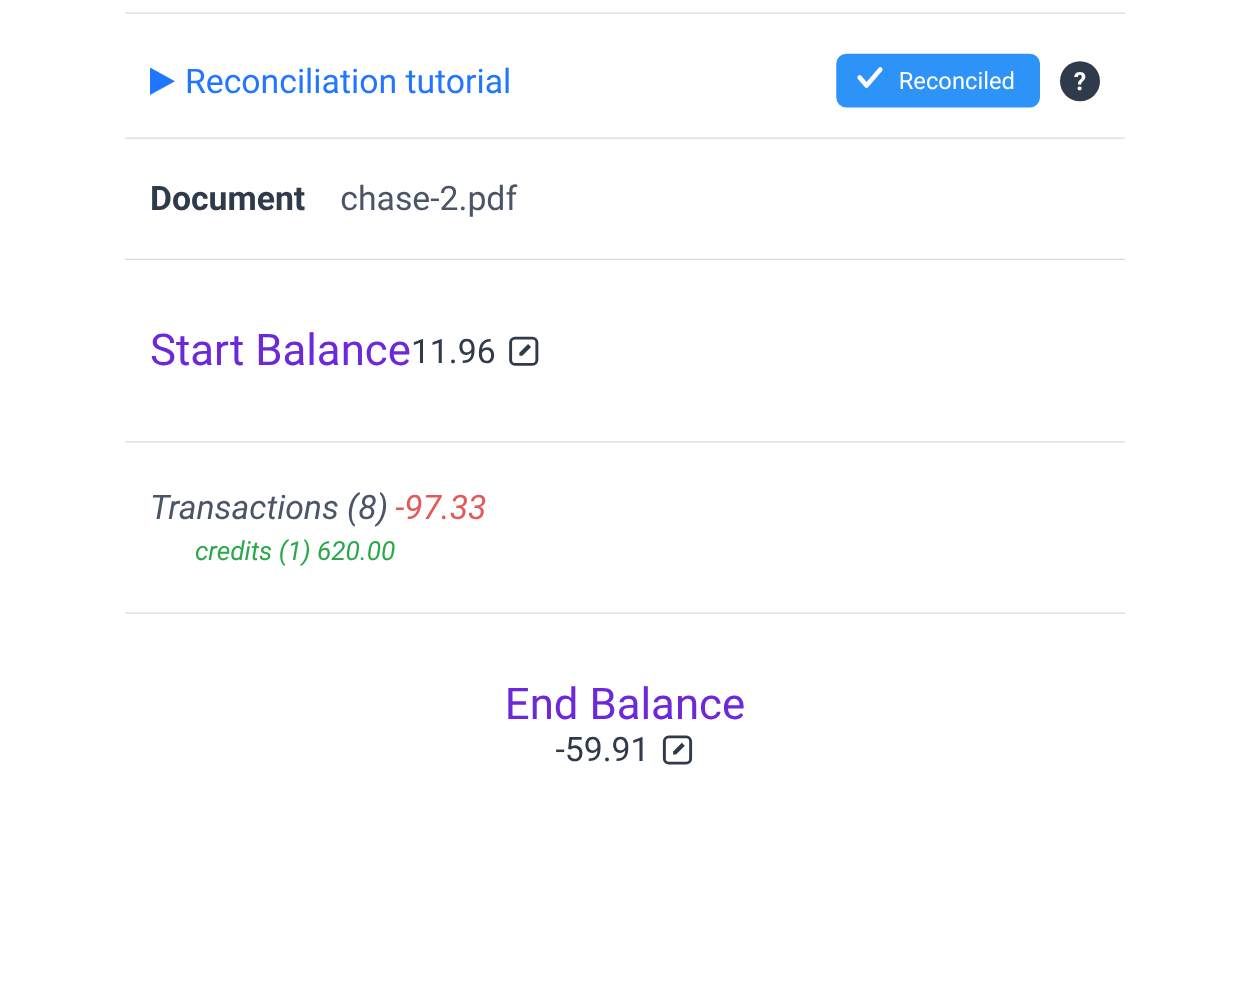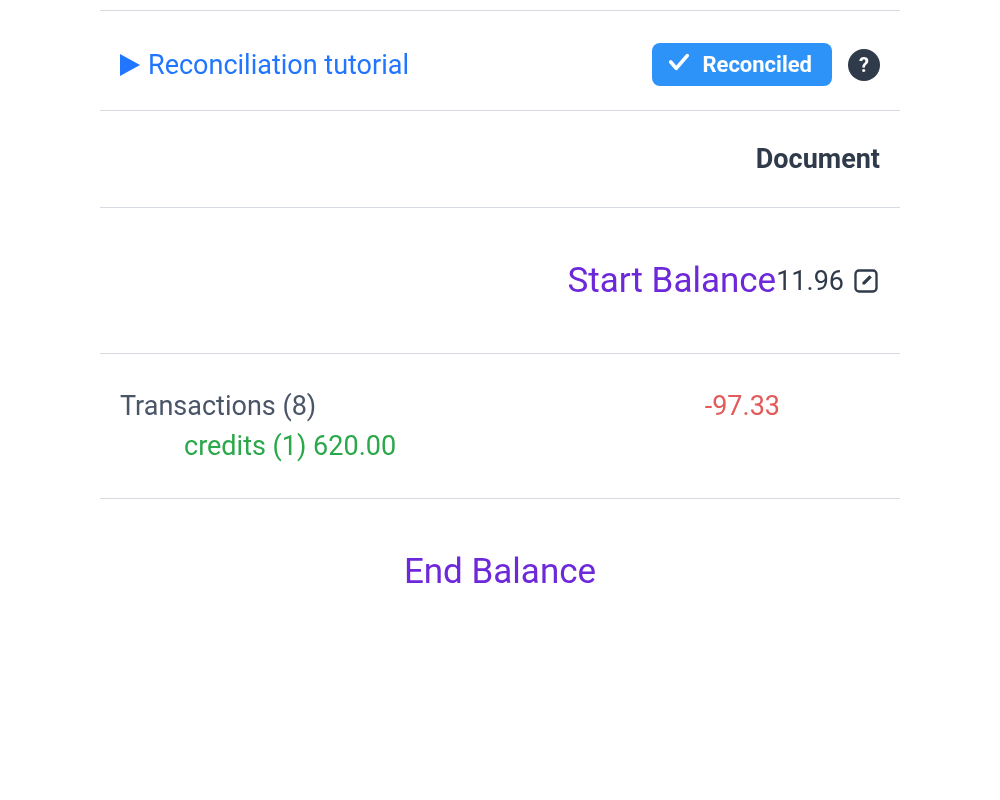--- a/index.html
+++ b/index.html
@@ -16,21 +16,21 @@
       padding-top: 8px;
     }
     .divider-top {
       border-top: 1.5px solid #d6dbe1;
     }
     .row {
       border-bottom: 1.5px solid #d6dbe1;
       padding: 28px 20px;
       display: flex;
       align-items: center;
-      justify-content: flex-end;
+      justify-content: flex-start;
     }
     .row-tutorial {
       display: flex;
       align-items: center;
       justify-content: space-between;
       padding: 24px 20px;
     }
     .tutorial-left {
       display: flex;
       align-items: center;
@@ -50,22 +50,22 @@
       gap: 16px;
     }
     .reconciled-badge {
       background: #2e93f8;
       color: #ffffff;
       border-radius: 8px;
       padding: 8px 20px 8px 16px;
       display: flex;
       align-items: center;
       gap: 12px;
-      font-size: 22px;
-      font-weight: 700;
+      font-size: 19px;
+      font-weight: 400;
       cursor: pointer;
     }
     .help-circle {
       width: 32px;
       height: 32px;
       border-radius: 50%;
       background: #2f3a4a;
       color: #ffffff;
       display: flex;
       align-items: center;
@@ -107,37 +107,37 @@
       color: #2f3a4a;
       font-size: 27px;
       font-weight: 400;
     }
     .edit-icon {
       cursor: pointer;
     }
     .edit-icon svg { display: block; }
     .row-transactions {
       display: flex;
-      justify-content: space-between;
       padding: 36px 20px 36px 20px;
       align-items: flex-start;
+      font-style: italic;
     }
     .tx-left {
       display: flex;
       flex-direction: column;
       gap: 8px;
     }
     .tx-heading {
       color: #4a5568;
       font-size: 27px;
       font-weight: 400;
     }
     .tx-sub {
-      margin-left: 64px;
-      font-size: 27px;
+      margin-left: 36px;
+      font-size: 21px;
       font-weight: 400;
     }
     .credits { color: #2ba84a; }
     .debits  { color: #e25b5b; }
     .tx-net {
       color: #e25b5b;
       font-size: 27px;
       font-weight: 400;
       padding-right: 100px;
     }
@@ -169,20 +169,21 @@
             </svg>
         </span>
         <span>Reconciled</span>
       </div>
       <div class="help-circle">?</div>
     </div>
   </div>
 
   <div class="row row-document">
     <span class="doc-label">Document</span>
+    <span class="doc-value">chase-2.pdf</span>
   </div>
 
   <div class="row row-balance">
     <span class="balance-label">Start Balance</span>
     <div class="balance-right">
       <span class="balance-value">11.96</span>
       <span class="edit-icon">
         <svg width="28" height="28" viewBox="0 0 24 24" fill="none" stroke="#2f3a4a" stroke-width="2" stroke-linecap="round" stroke-linejoin="round">
           <rect x="3" y="3" width="18" height="18" rx="3" ry="3"></rect>
           <path d="M15 7l2 2-6 6H9v-2l6-6z" fill="#2f3a4a" stroke="none"></path>
@@ -194,15 +195,24 @@
   <div class="row row-transactions">
     <div class="tx-left">
       <span class="tx-heading">Transactions (8)</span>
       <span class="tx-sub credits">credits (1) 620.00</span>
     </div>
     <span class="tx-net">-97.33</span>
   </div>
 
   <div class="row row-balance row-end no-border">
     <span class="balance-label">End Balance</span>
+    <div class="balance-right">
+      <span class="balance-value">-59.91</span>
+      <span class="edit-icon">
+        <svg width="28" height="28" viewBox="0 0 24 24" fill="none" stroke="#2f3a4a" stroke-width="2" stroke-linecap="round" stroke-linejoin="round">
+          <rect x="3" y="3" width="18" height="18" rx="3" ry="3"></rect>
+          <path d="M15 7l2 2-6 6H9v-2l6-6z" fill="#2f3a4a" stroke="none"></path>
+        </svg>
+      </span>
+    </div>
   </div>
 
 </div>
 
 </body></html>

